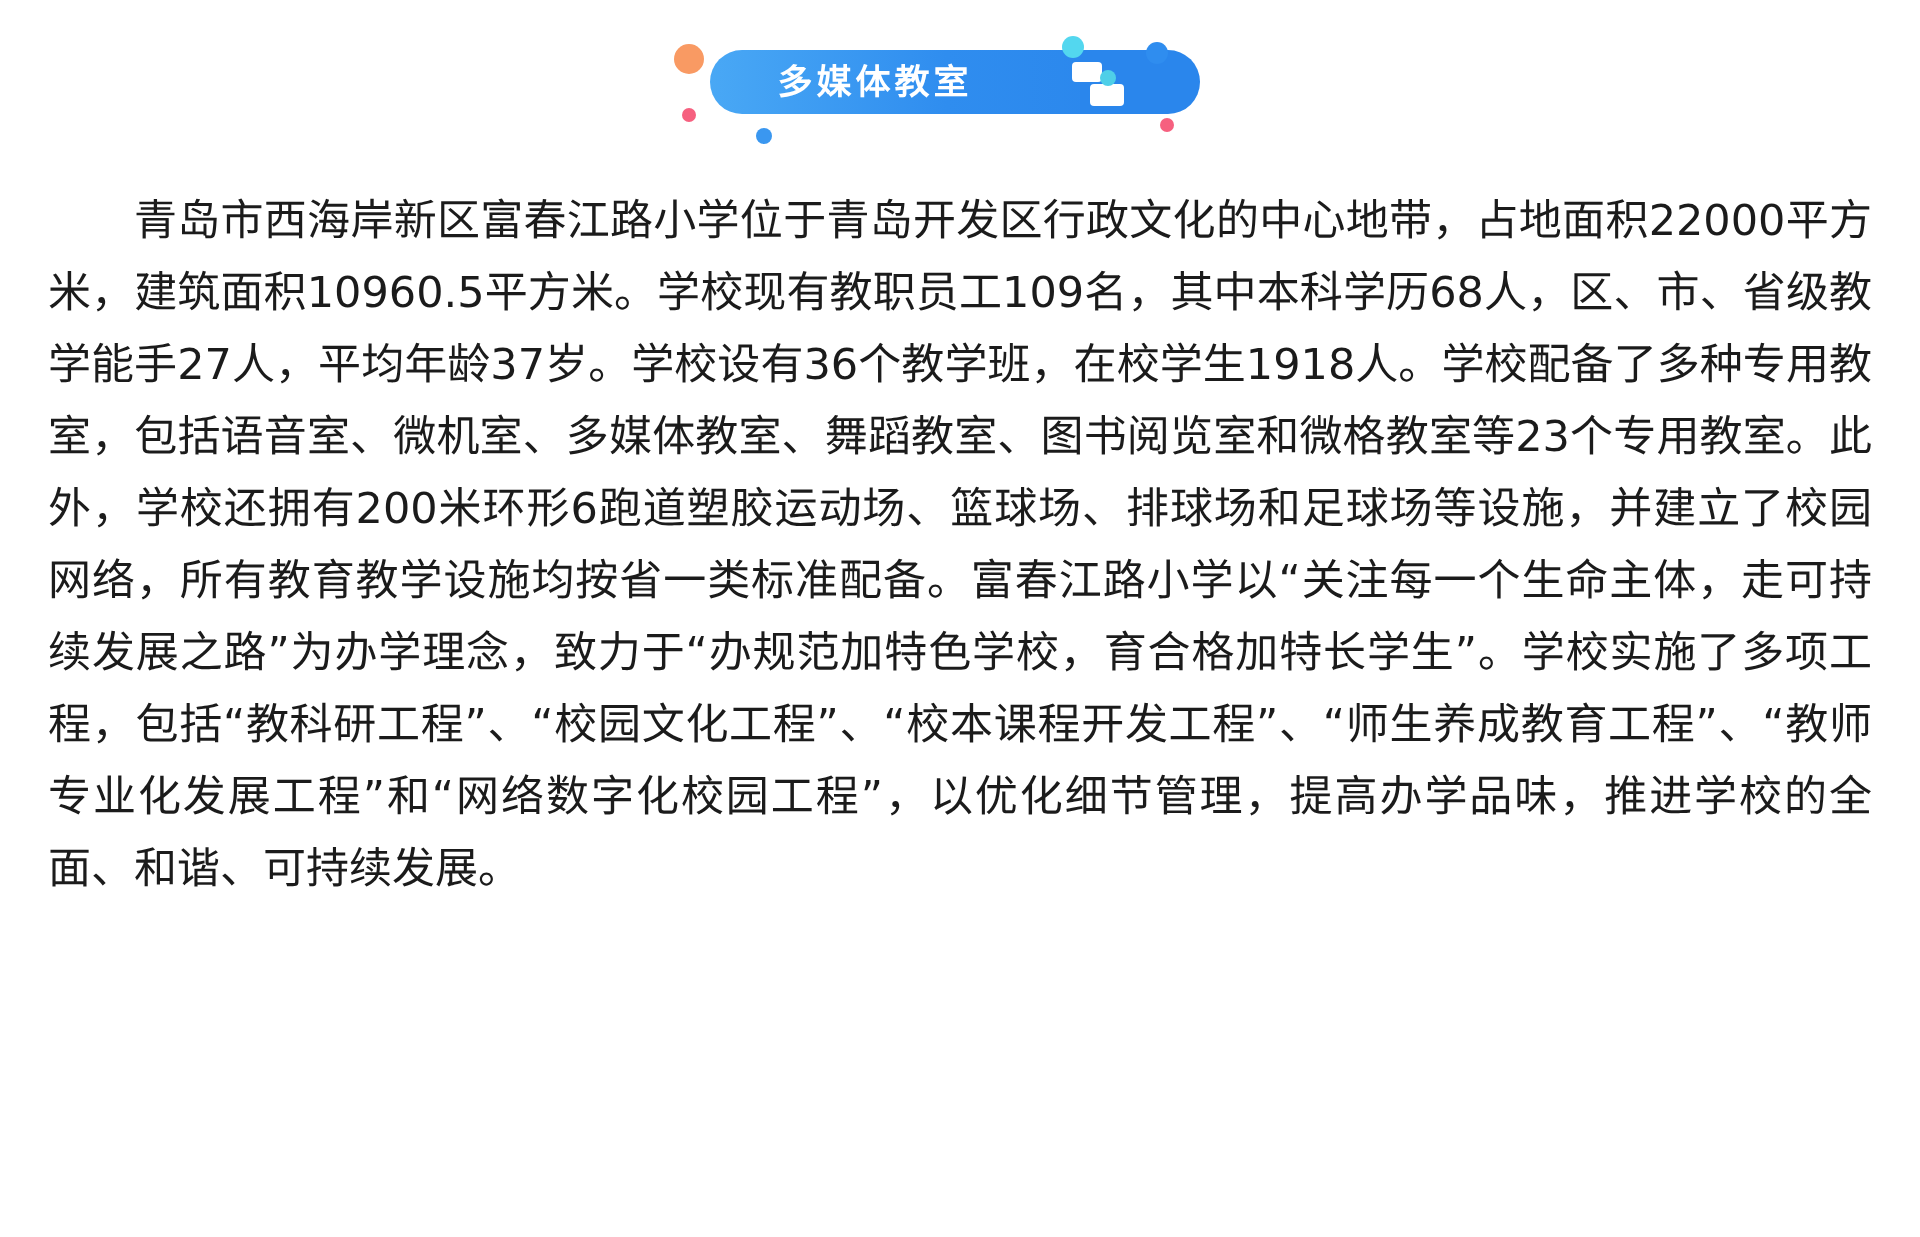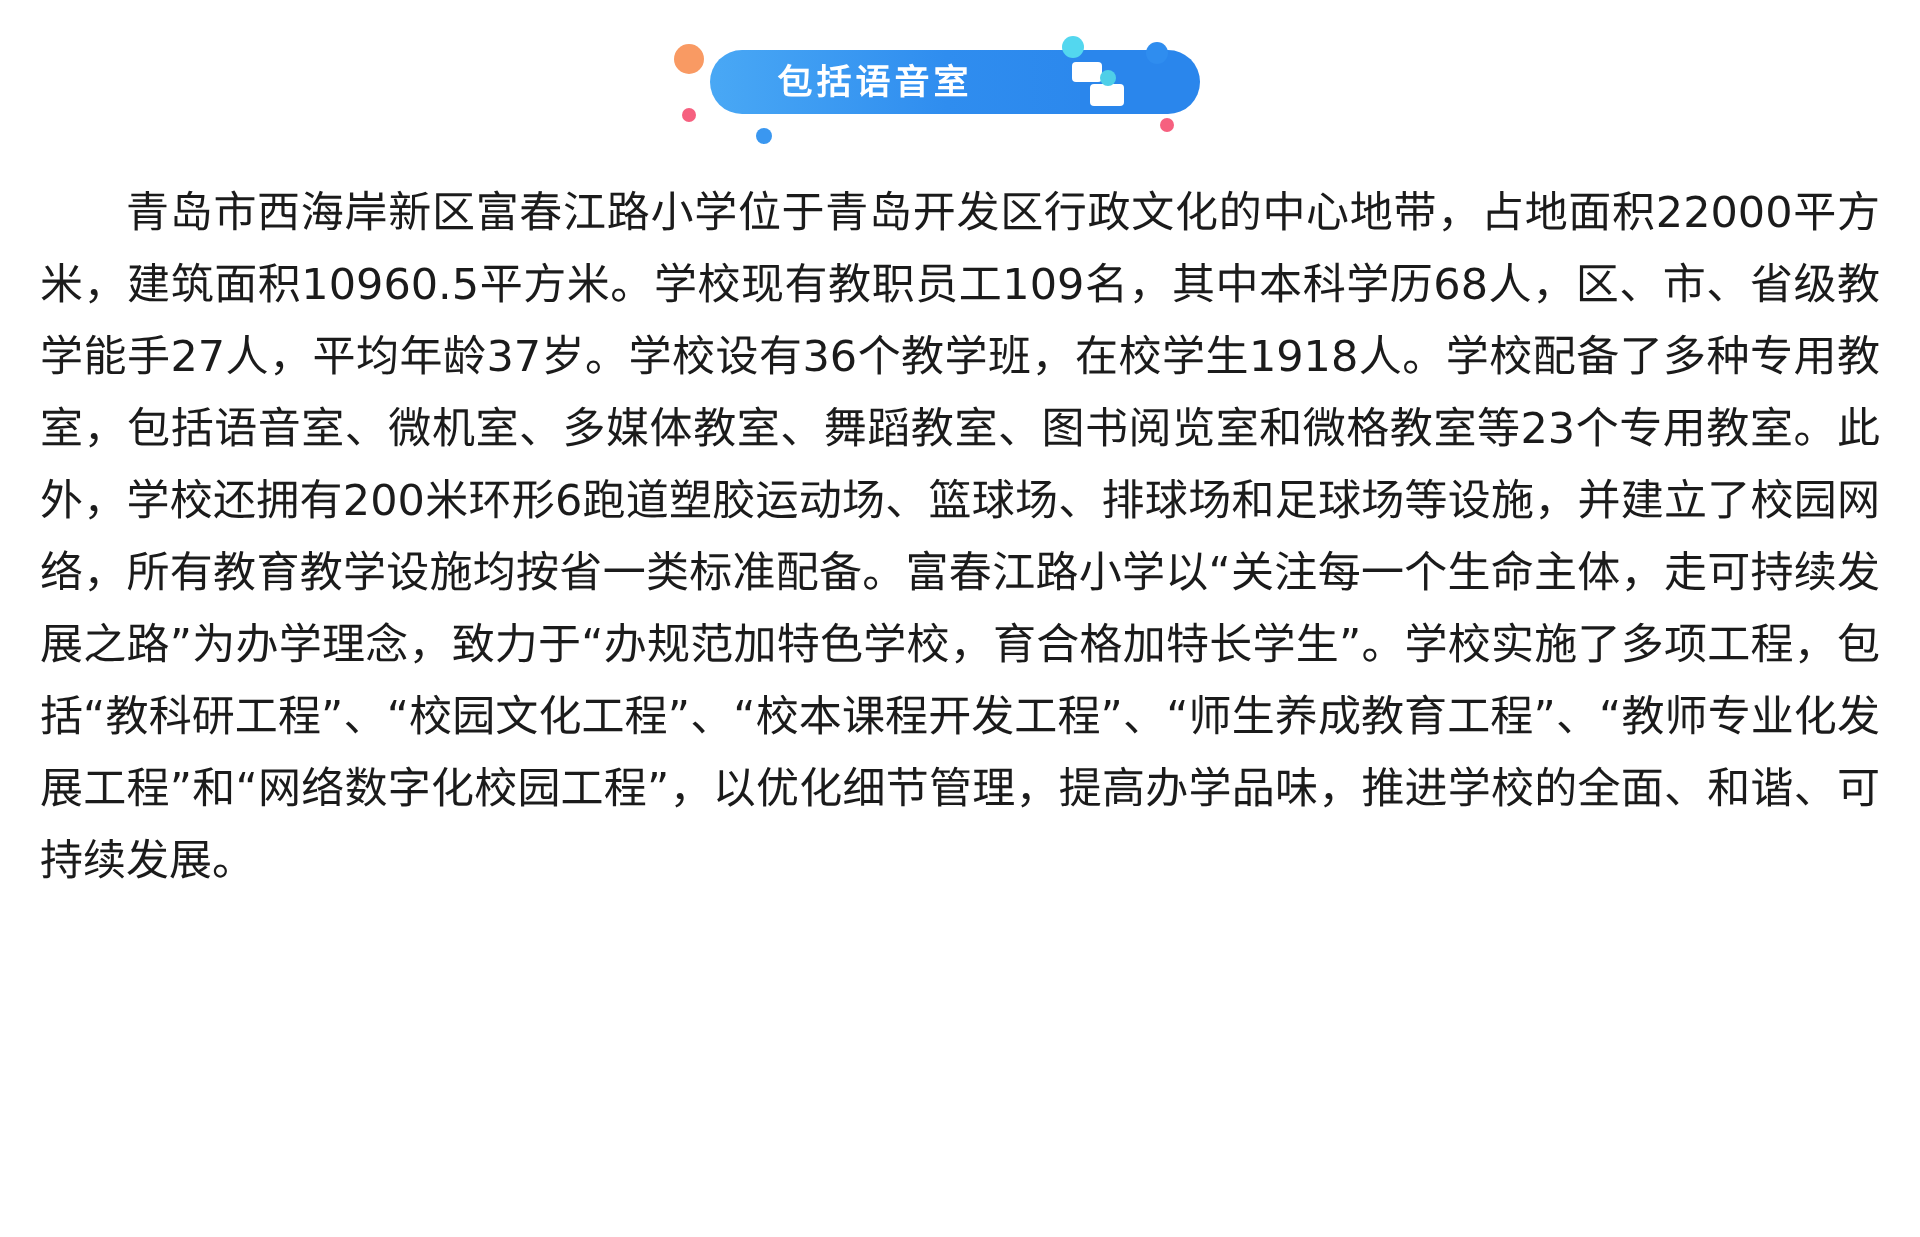--- a/index.html
+++ b/index.html
@@ -85,21 +85,21 @@
   }
 
   
   .content {
     position: absolute;
     left: 40px;
     top: 176px;
     width: 1840px;
   }
   .para {
-    margin: 0;
+    margin: 8px;
     color: #1b1b1b;
     font-size: 43px;
     line-height: 72px;
     text-align: justify;
     text-align-last: left;
     text-indent: 2em;
     font-family: "DejaVu Sans", "Liberation Sans", sans-serif;
     letter-spacing: 0px;
     word-break: break-all;
   }
@@ -114,20 +114,20 @@
     <span class="dot dot-pink"></span>
     <span class="dot dot-blue-sm"></span>
     <div class="banner-pill"></div>
     <div class="banner-pill-tail"></div>
     <div class="notch-white-1"></div>
     <div class="notch-white-2"></div>
     <span class="dot dot-cyan"></span>
     <span class="dot dot-cyan2"></span>
     <span class="dot dot-blue-rt"></span>
     <span class="dot dot-pink-rt"></span>
-    <div class="banner-title">包括语音室</div>
+    <div class="banner-title">多媒体教室</div>
   </div>
 
   <div class="content">
     <p class="para">青岛市西海岸新区富春江路小学位于青岛开发区行政文化的中心地带，占地面积22000平方米，建筑面积10960.5平方米。学校现有教职员工109名，其中本科学历68人，区、市、省级教学能手27人，平均年龄37岁。学校设有36个教学班，在校学生1918人。学校配备了多种专用教室，包括语音室、微机室、多媒体教室、舞蹈教室、图书阅览室和微格教室等23个专用教室。此外，学校还拥有200米环形6跑道塑胶运动场、篮球场、排球场和足球场等设施，并建立了校园网络，所有教育教学设施均按省一类标准配备。富春江路小学以“关注每一个生命主体，走可持续发展之路”为办学理念，致力于“办规范加特色学校，育合格加特长学生”。学校实施了多项工程，包括“教科研工程”、“校园文化工程”、“校本课程开发工程”、“师生养成教育工程”、“教师专业化发展工程”和“网络数字化校园工程”，以优化细节管理，提高办学品味，推进学校的全面、和谐、可持续发展。</p>
   </div>
 
 </div>
 
 </body></html>

